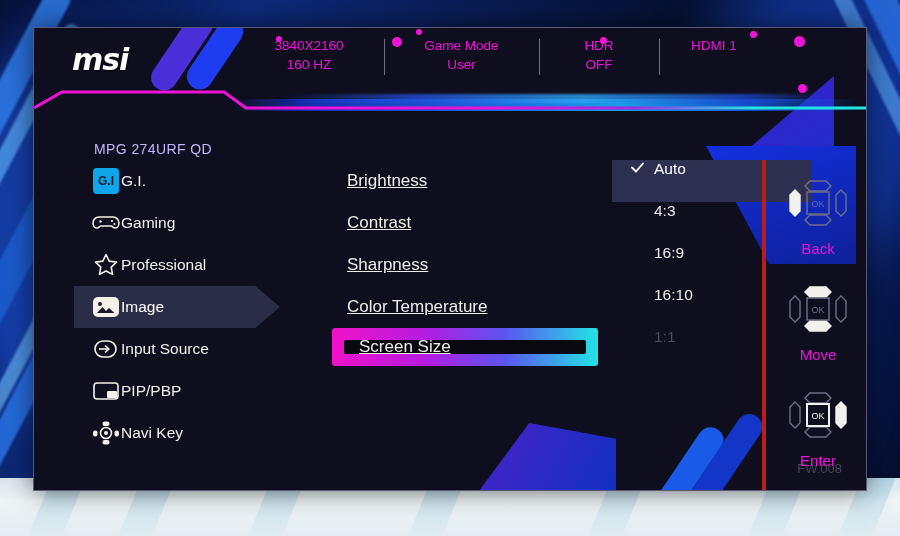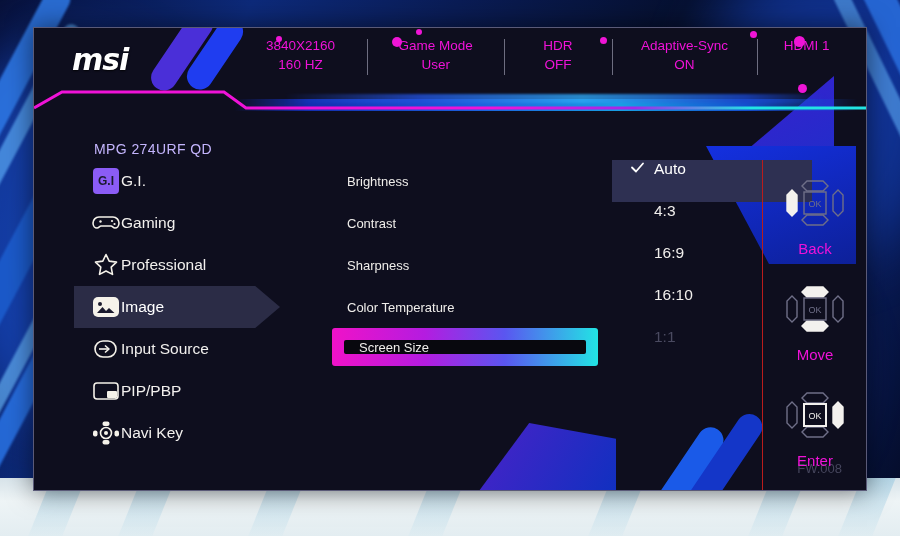--- a/index.html
+++ b/index.html
@@ -72,47 +72,47 @@
   .menu-hl {
     position: absolute; left: 40px; top: 0; width: 206px; height: 42px;
     background: #2b2c46;
     clip-path: polygon(0 0, 88% 0, 100% 50%, 88% 100%, 0 100%);
   }
   .menu-ico { position: relative; width: 30px; height: 30px; margin-left: 57px;
     display:flex; align-items:center; justify-content:center; flex: none; }
   .menu-label { position: relative; color: #f2f0ee; font-size: 15.5px; }
   .menu-row.selected .menu-label { color: #fff; }
 
-  .ico-box { width: 26px; height: 26px; background:#8b5cf6; border-radius: 4px;
+  .ico-box { width: 26px; height: 26px; background:#0ea5e9; border-radius: 4px;
     display:flex; align-items:center; justify-content:center;
     font-size: 12px; font-weight: 700; color:#1a1a2e; font-family:"Liberation Sans",sans-serif; }
 
   .col-items { position: absolute; left: 298px; top: 0; width: 280px; }
   .item-row { height: 42px; display: flex; align-items: center; position: relative; }
-  .item-label { color: #efedea; font-size: 13px; padding-left: 15px; }
+  .item-label { color: #efedea; font-size: 17px; padding-left: 15px; text-decoration: underline; }
   .focus-box { position: absolute; left: 0; top: 0; width: 266px; height: 38px;
     padding: 12px;
     background: linear-gradient(90deg, #f012c8 0%, #b41ce0 35%, #5a56f0 65%, #22e4e4 100%);
     border-radius: 3px; }
   .focus-inner { width: 100%; height: 100%; background: #08080e; border-radius: 2px;
     display:flex; align-items:center; }
 
   .col-values { position: absolute; left: 578px; top: 0; width: 200px; }
   .val-row { height: 42px; display: flex; position: relative; }
   .val-text { color: #f0eeec; font-size: 15.5px; }
   .val-row.sel { background: #2e3052; }
   .val-row.sel .val-text { color: #fff; }
   .val-row.dim .val-text { color: #4a4a60; }
   .check { margin-left: 18px; margin-right: 9px; width: 15px; height: 15px; flex:none; }
   .val-row .val-text { margin-left: 42px; }
   .val-row.sel .val-text { margin-left: 0; }
 
   
   .navcol { position: absolute; right: 0; top: 0; width: 104px; height: 100%;
-    border-left: 1px solid #b91c1c; }
+    border-left: 4px solid #b91c1c; }
   .nav-block { position: absolute; left: 0; width: 104px; text-align: center; }
   .nav-label { margin-top: 2px; font-size: 15px; color: #f012d8; }
 
   .fw { position: absolute; right: 24px; bottom: 14px; color: #45455c; font-size: 13px; }
 </style>
 </head>
 <body>
 
 <div class="wallpaper">
   <div class="wp-glow" style="left:-60px;top:40px;width:260px;height:380px;background:#1b53d8;"></div>
@@ -163,24 +163,20 @@
         <div>3840X2160</div>
         <div>160 HZ</div>
       </div>
       <div class="hdr-item" style="width:155px">
         <div>Game Mode</div>
         <div>User</div>
       </div>
       <div class="hdr-item" style="width:120px">
         <div>HDR</div>
         <div>OFF</div>
-      </div>
-      <div class="hdr-item" style="width:165px">
-        <div>Adaptive-Sync</div>
-        <div>ON</div>
       </div>
       <div class="hdr-item" style="width:110px">
         <div>HDMI 1</div>
       </div>
     </div>
   </div>
 
   <div class="divider">
     <div class="band"></div>
     <div class="band2"></div>

